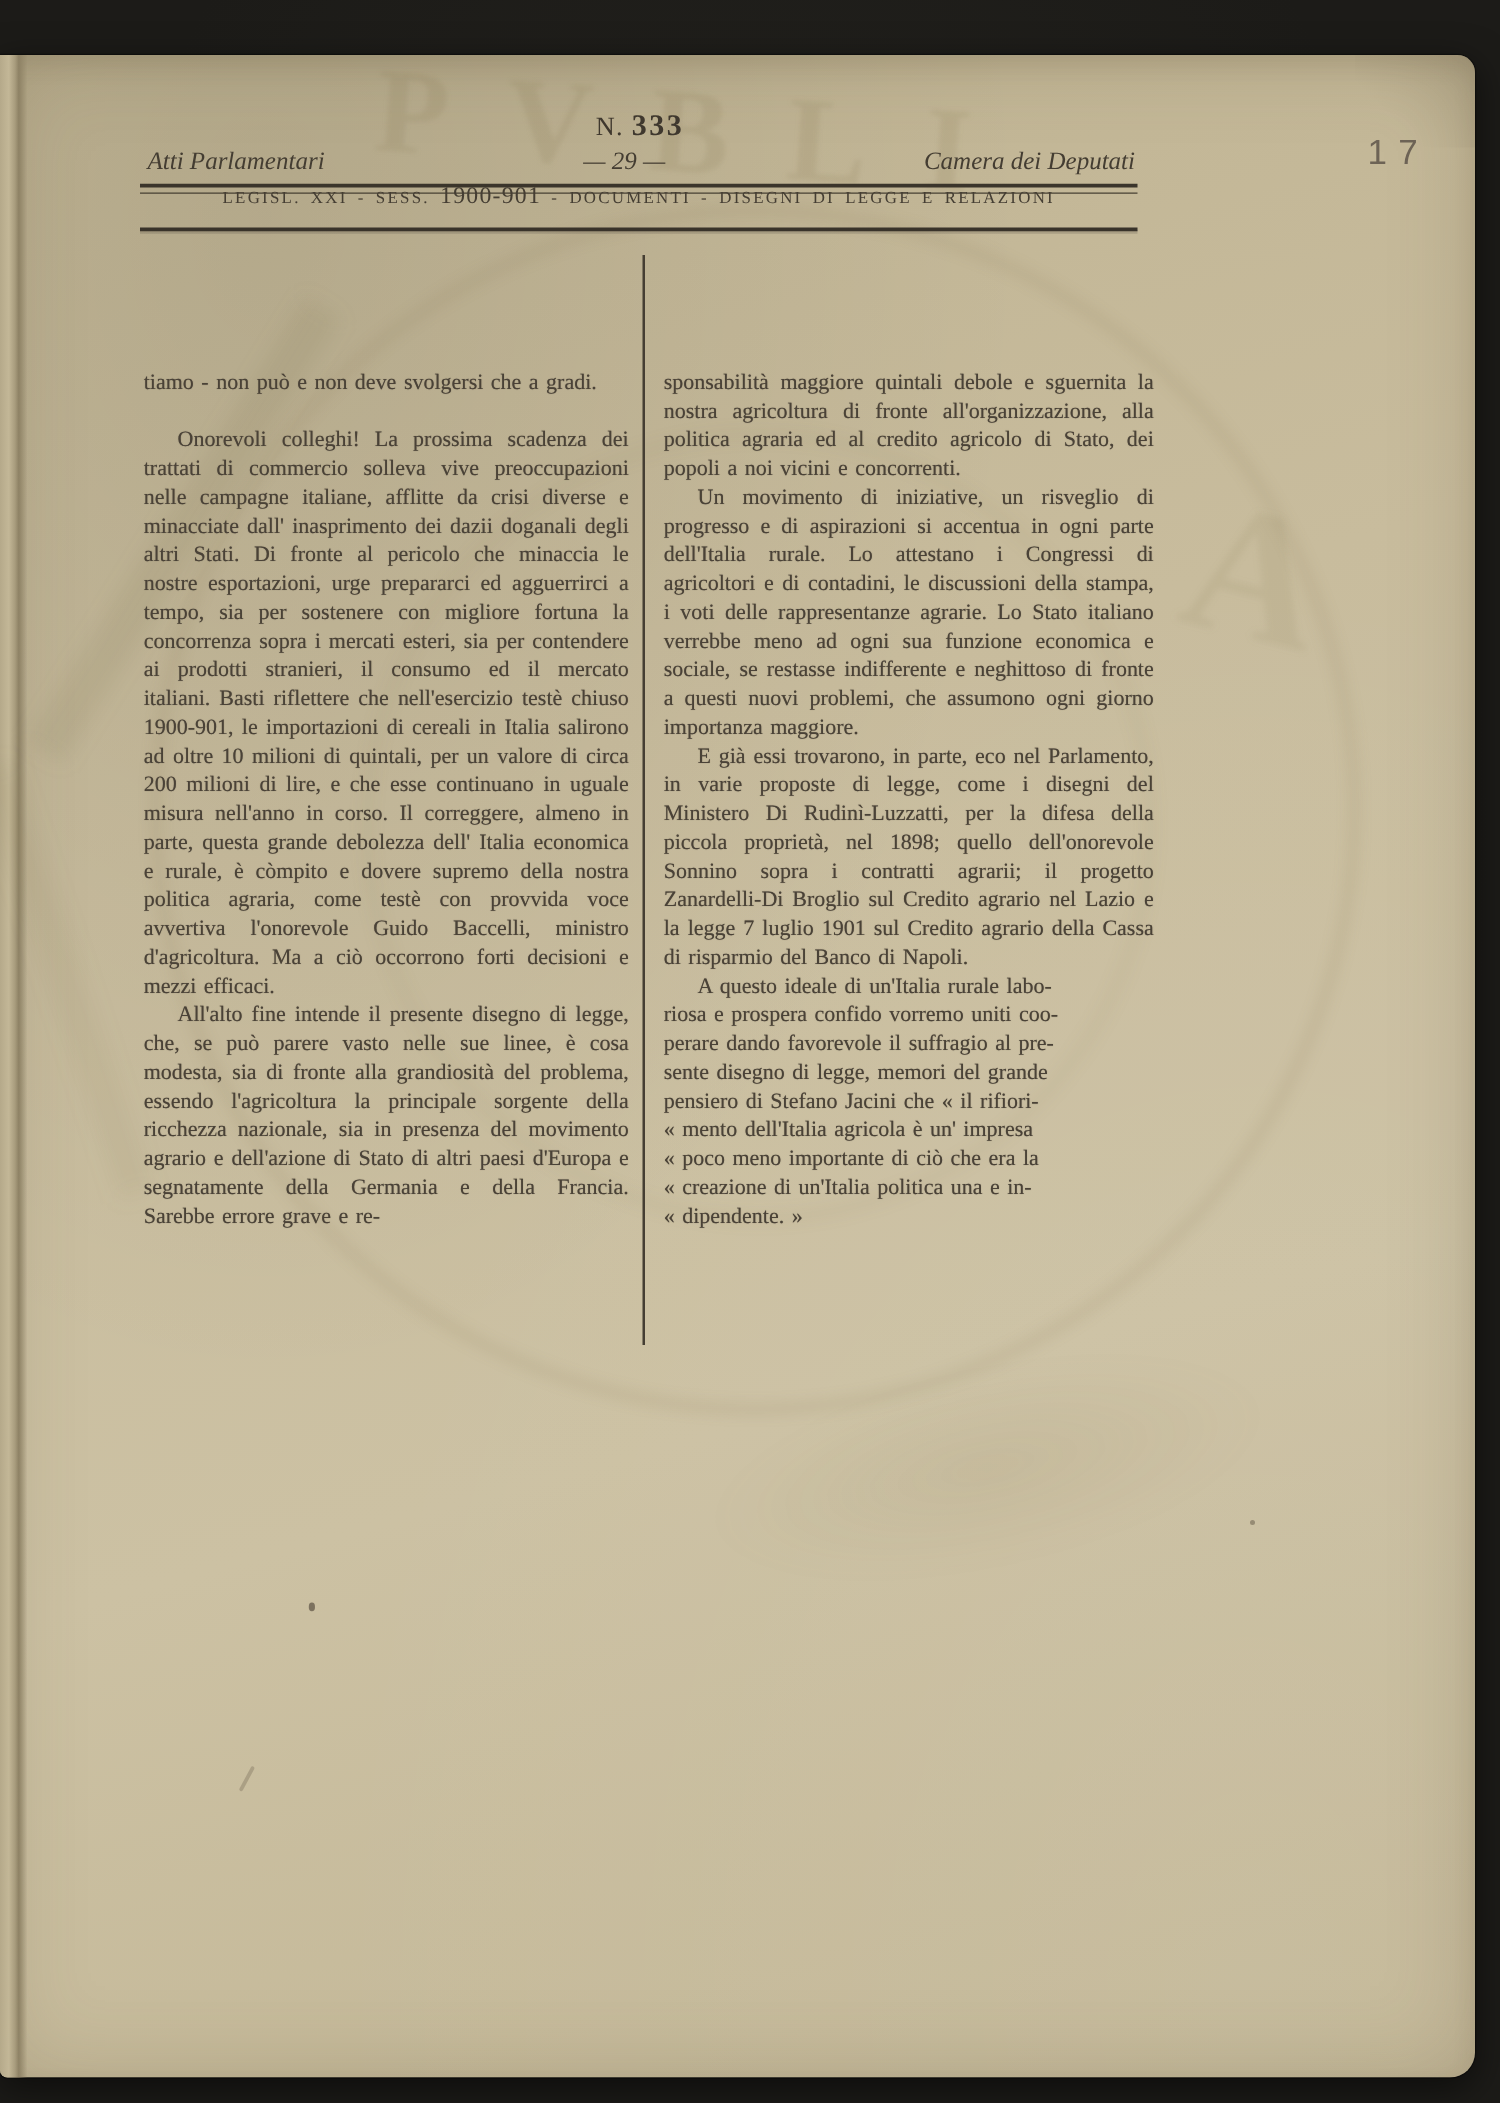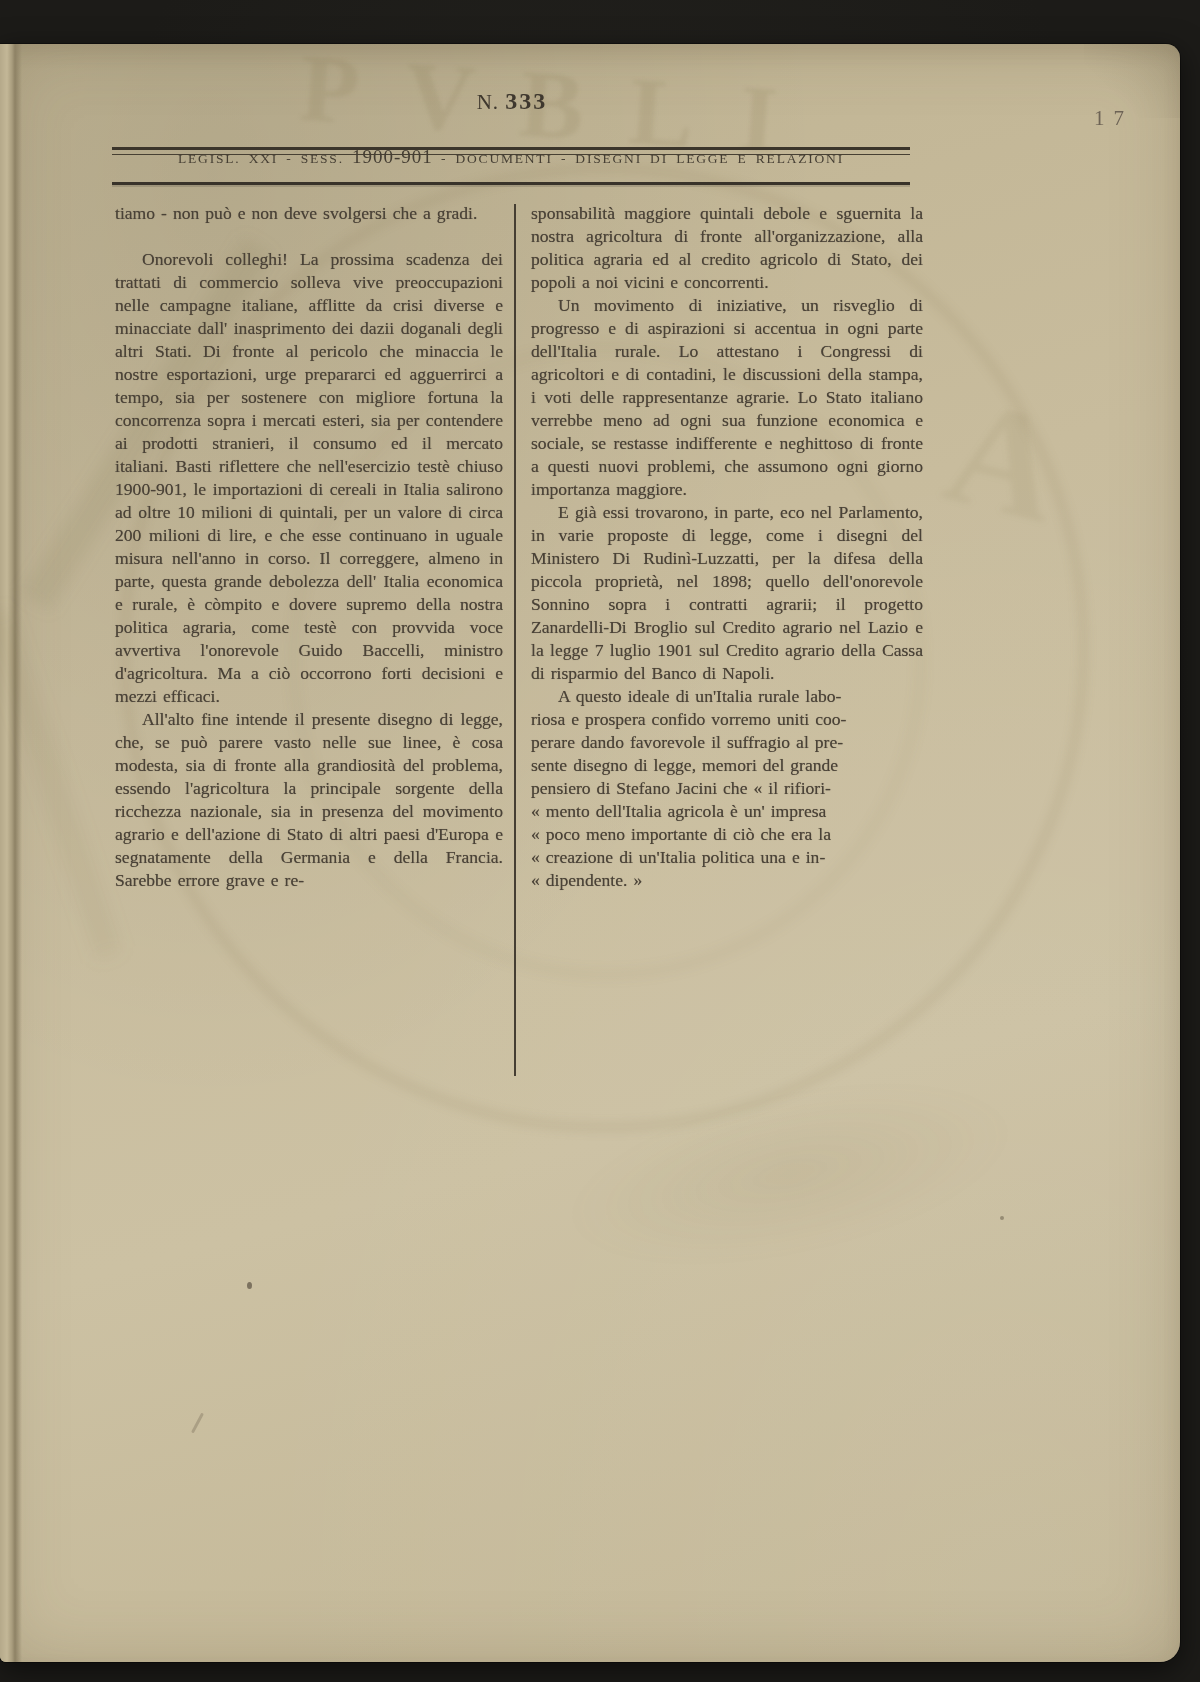--- a/index.html
+++ b/index.html
@@ -48,22 +48,22 @@
   .ghost-letter-right{left:950px;top:330px;font-size:150px;font-weight:bold;
     color:rgba(112,96,58,.09);filter:blur(3px);transform:rotate(14deg);}
   .ghost-smudge-bottom{left:560px;top:1050px;width:460px;height:160px;
     background:radial-gradient(ellipse, rgba(112,96,58,.08), transparent 70%);filter:blur(6px);
     transform:rotate(-12deg);}
   .speck1{left:247px;top:1238px;width:5px;height:7px;background:rgba(60,50,40,.55);border-radius:50%;}
   .speck2{left:196px;top:1368px;width:3px;height:22px;background:rgba(80,68,52,.25);transform:rotate(28deg);border-radius:2px;}
   .speck3{left:1000px;top:1172px;width:4px;height:4px;background:rgba(70,60,46,.4);border-radius:50%;}
   
   .stamp{
-    position:absolute;left:1094px;top:62px;font-size:21px;letter-spacing:9px;
-    color:#665c50;font-family:Liberation Serif, serif;opacity:.92;
+    position:absolute;left:1094px;top:62px;font-size:28px;letter-spacing:9px;
+    color:#665c50;font-family:Liberation Sans, sans-serif;opacity:.92;
   }
   .doc-number{
     position:absolute;left:112px;top:44px;width:800px;text-align:center;
     font-size:21px;color:#3f382e;letter-spacing:1px;
   }
   .doc-number b{font-size:24px;letter-spacing:2px;}
   .header-row{
     position:absolute;left:118px;top:74px;width:790px;
     display:flex;justify-content:space-between;align-items:baseline;
     font-style:italic;font-size:20px;color:#443d32;
@@ -78,21 +78,21 @@
     white-space:nowrap;
   }
   .subheader .yr{font-size:19px;letter-spacing:1px;}
   .rule-thick{
     position:absolute;left:112px;top:138px;width:798px;height:3px;background:#39332a;
     box-shadow:0 2px 0 rgba(57,51,42,.18);
   }
   
   .columns{
     position:absolute;left:112px;top:158px;width:812px;
-    display:flex;align-items:flex-start;
+    display:flex;align-items:center;
   }
   .col{font-size:17.6px;line-height:23px;text-align:justify;color:#4a4237;
     text-shadow:0 0 .7px rgba(74,66,55,.65);word-spacing:1.6px;}
   .col-left{width:388px;padding-left:3px;}
   .col-divider{width:2px;height:872px;background:#453e33;margin-left:11px;margin-top:2px;}
   .col-right{width:392px;margin-left:15px;}
   .para{margin:0;}
   .para.indent{text-indent:27px;}
   .para.space-before{margin-top:23px;}
 </style>
@@ -114,20 +114,25 @@
   <div class="ghost speck2"></div>
   <div class="ghost speck3"></div>
 
   <div class="stamp">17</div>
 
   <div class="doc-number">
     <span>N.</span>
     <b>333</b>
   </div>
 
+  <div class="header-row">
+    <span>Atti Parlamentari</span>
+    <span>— 29 —</span>
+    <span>Camera dei Deputati</span>
+  </div>
 
   <div class="rule-double"></div>
 
   <div class="subheader">
     <span>LEGISL. XXI - SESS.</span>
     <span class="yr">1900-901</span>
     <span>- DOCUMENTI - DISEGNI DI LEGGE E RELAZIONI</span>
   </div>
 
   <div class="rule-thick"></div>

